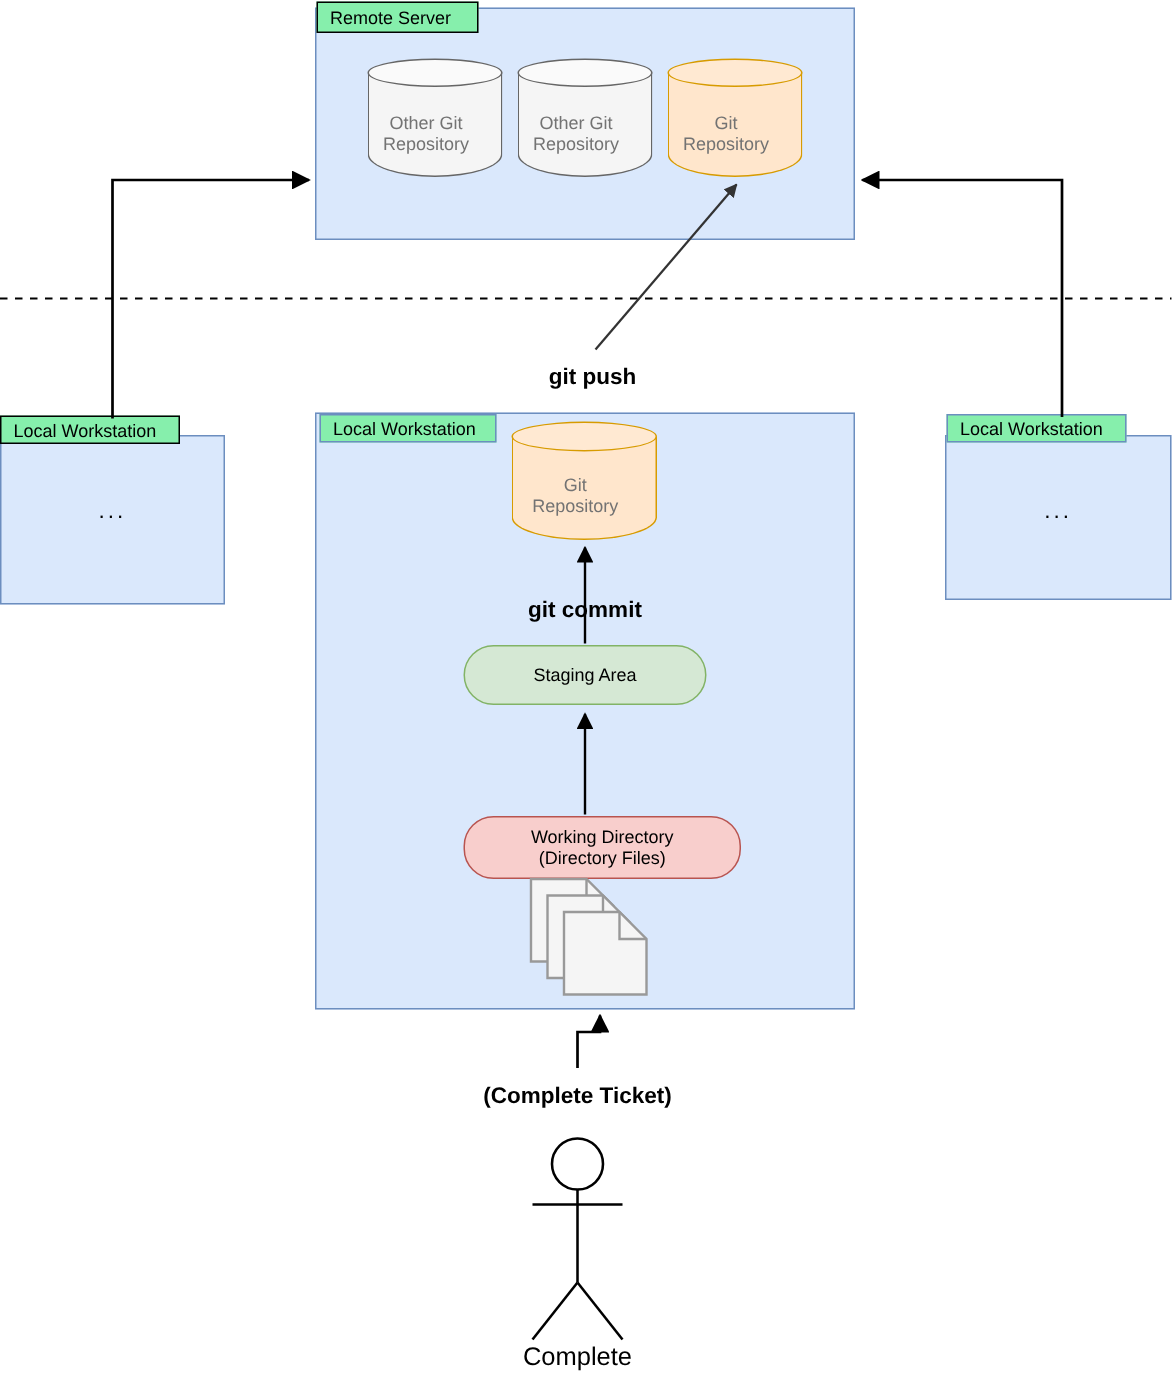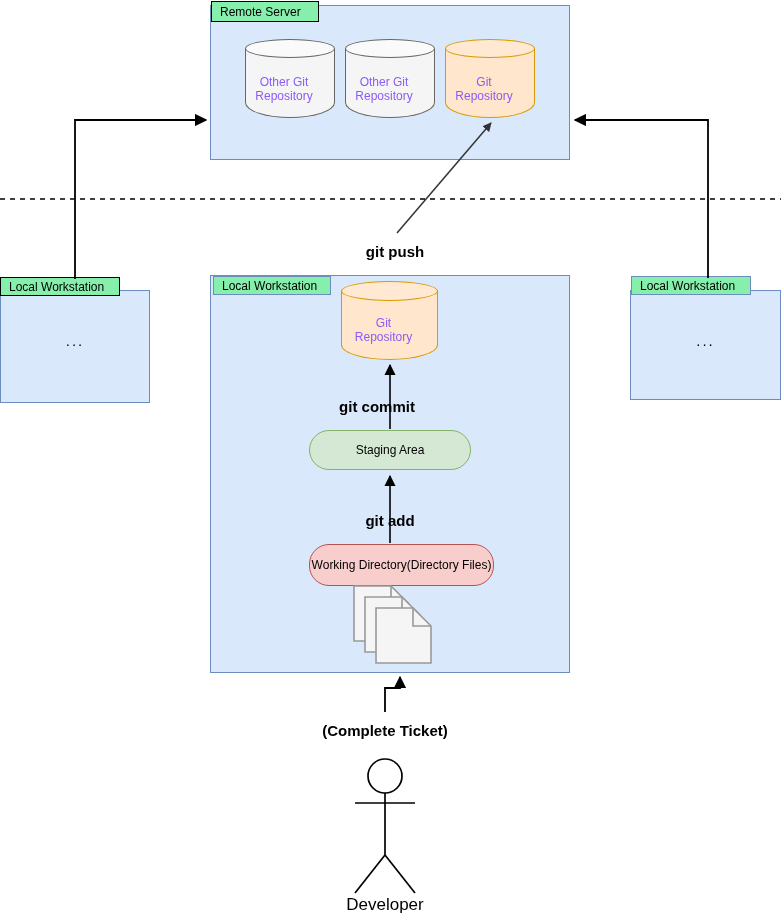--- a/index.html
+++ b/index.html
@@ -66,21 +66,21 @@
     box-sizing: border-box;
     border: 1.4px solid;
     border-radius: 50% / 50%;
   }
   .cyl .cyl-text {
     position: absolute;
     left: 0; right: 12px;
     text-align: center;
     font-size: 12px;
     line-height: 14px;
-    color: #8b5cf6;
+    color: #737373;
   }
   
   .cyl.gray .cyl-body { background: #f5f5f5; border-color: #666666; }
   .cyl.gray .cyl-top  { background: #fafafa; border-color: #666666; }
   
   .cyl.orange .cyl-body { background: #ffe6cc; border-color: #d79b00; }
   .cyl.orange .cyl-top  { background: #ffe9d2; border-color: #d79b00; }
 
   
   .rrect {
@@ -183,33 +183,30 @@
 
   <div class="cyl orange" style="left:341px; top:281px; width:97px; height:79px;">
     <div class="cyl-body" style="top:10px; height:69px;"></div>
     <div class="cyl-top" style="height:20px;"></div>
     <div class="cyl-text" style="top:35px;">
       <div>Git</div>
       <div>Repository</div>
     </div>
   </div>
 
-  <div class="bold-label" style="left:277px; top:399px; width:200px;">
+  <div class="bold-label" style="left:290px; top:399px; width:200px;">
     <span>git commit</span>
   </div>
 
   <div class="rrect green" style="left:309px; top:430px; width:162px; height:40px;">
     <span>Staging Area</span>
   </div>
 
-  <div class="bold-label" style="left:290px; top:513px; width:200px;">
-    <span>git add</span>
-  </div>
-
-  <div class="rrect red" style="left:309px; top:544px; width:185px; height:42px; flex-direction:row;">
+
+  <div class="rrect red" style="left:309px; top:544px; width:185px; height:42px; flex-direction:column;">
     <span>Working Directory</span>
     <span>(Directory Files)</span>
   </div>
 
   <svg class="abs" width="781" height="919" viewBox="0 0 781 919" style="left:0; top:0;" xmlns="http://www.w3.org/2000/svg">
     <defs>
       <marker id="arrowBlack" viewBox="0 0 10 10" refX="9" refY="5" markerWidth="7" markerHeight="7" orient="auto-start-reverse">
         <path d="M 0 0 L 10 5 L 0 10 z" fill="#000000"></path>
       </marker>
       <marker id="arrowThin" viewBox="0 0 10 10" refX="9" refY="5" markerWidth="6" markerHeight="6" orient="auto-start-reverse">
@@ -254,16 +251,16 @@
 
   <div class="bold-label" style="left:285px; top:723px; width:200px;">
     <span>(Complete Ticket)</span>
   </div>
 
   <div class="bold-label" style="left:295px; top:244px; width:200px;">
     <span>git push</span>
   </div>
 
   <div class="plain-label" style="left:285px; top:896px; width:200px;">
-    <span>Developer</span>
+    <span>Complete</span>
   </div>
 
 </div>
 
 </body></html>

